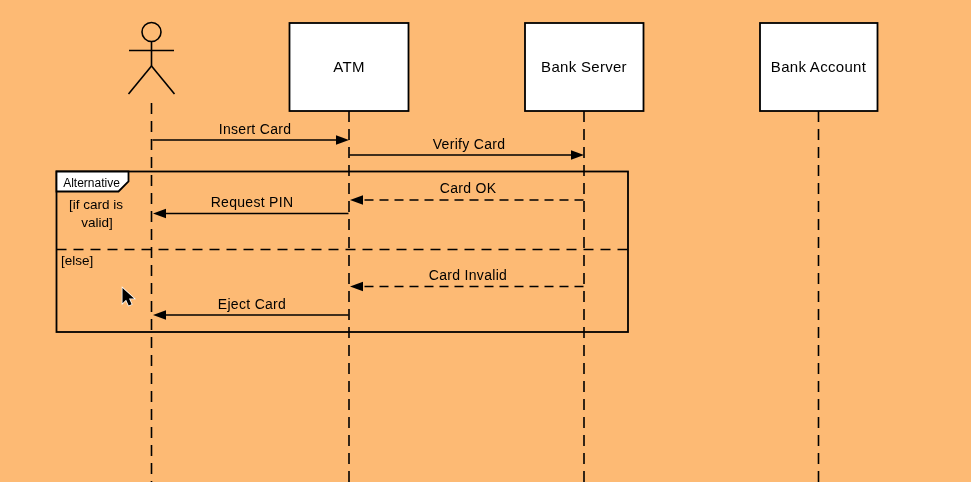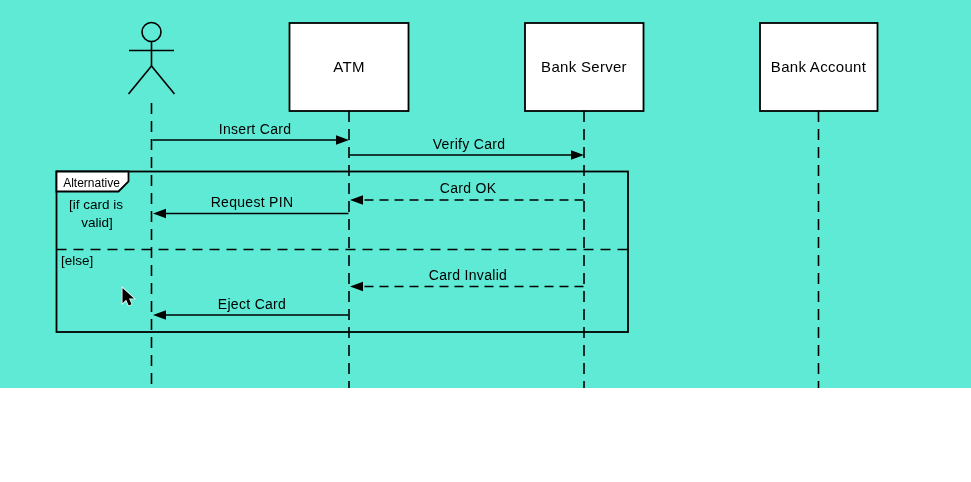--- a/index.html
+++ b/index.html
@@ -3,22 +3,22 @@
 <meta charset="utf-8">
 <style>
   html, body {
     margin: 0;
     padding: 0;
     background: #ffffff;
   }
   .stage {
     position: relative;
     width: 971px;
-    height: 388px;
-    background: #5eead4;
+    height: 482px;
+    background: #fdba74;
     overflow: hidden;
   }
   svg text {
     font-family: "Liberation Sans", sans-serif;
     fill: #000000;
   }
   .box-label  { font-size: 15px; letter-spacing: 0.3px; }
   .msg-label  { font-size: 14px; letter-spacing: 0.3px; }
   .op-label   { font-size: 12px; }
   .guard-label{ font-size: 13.5px; }

